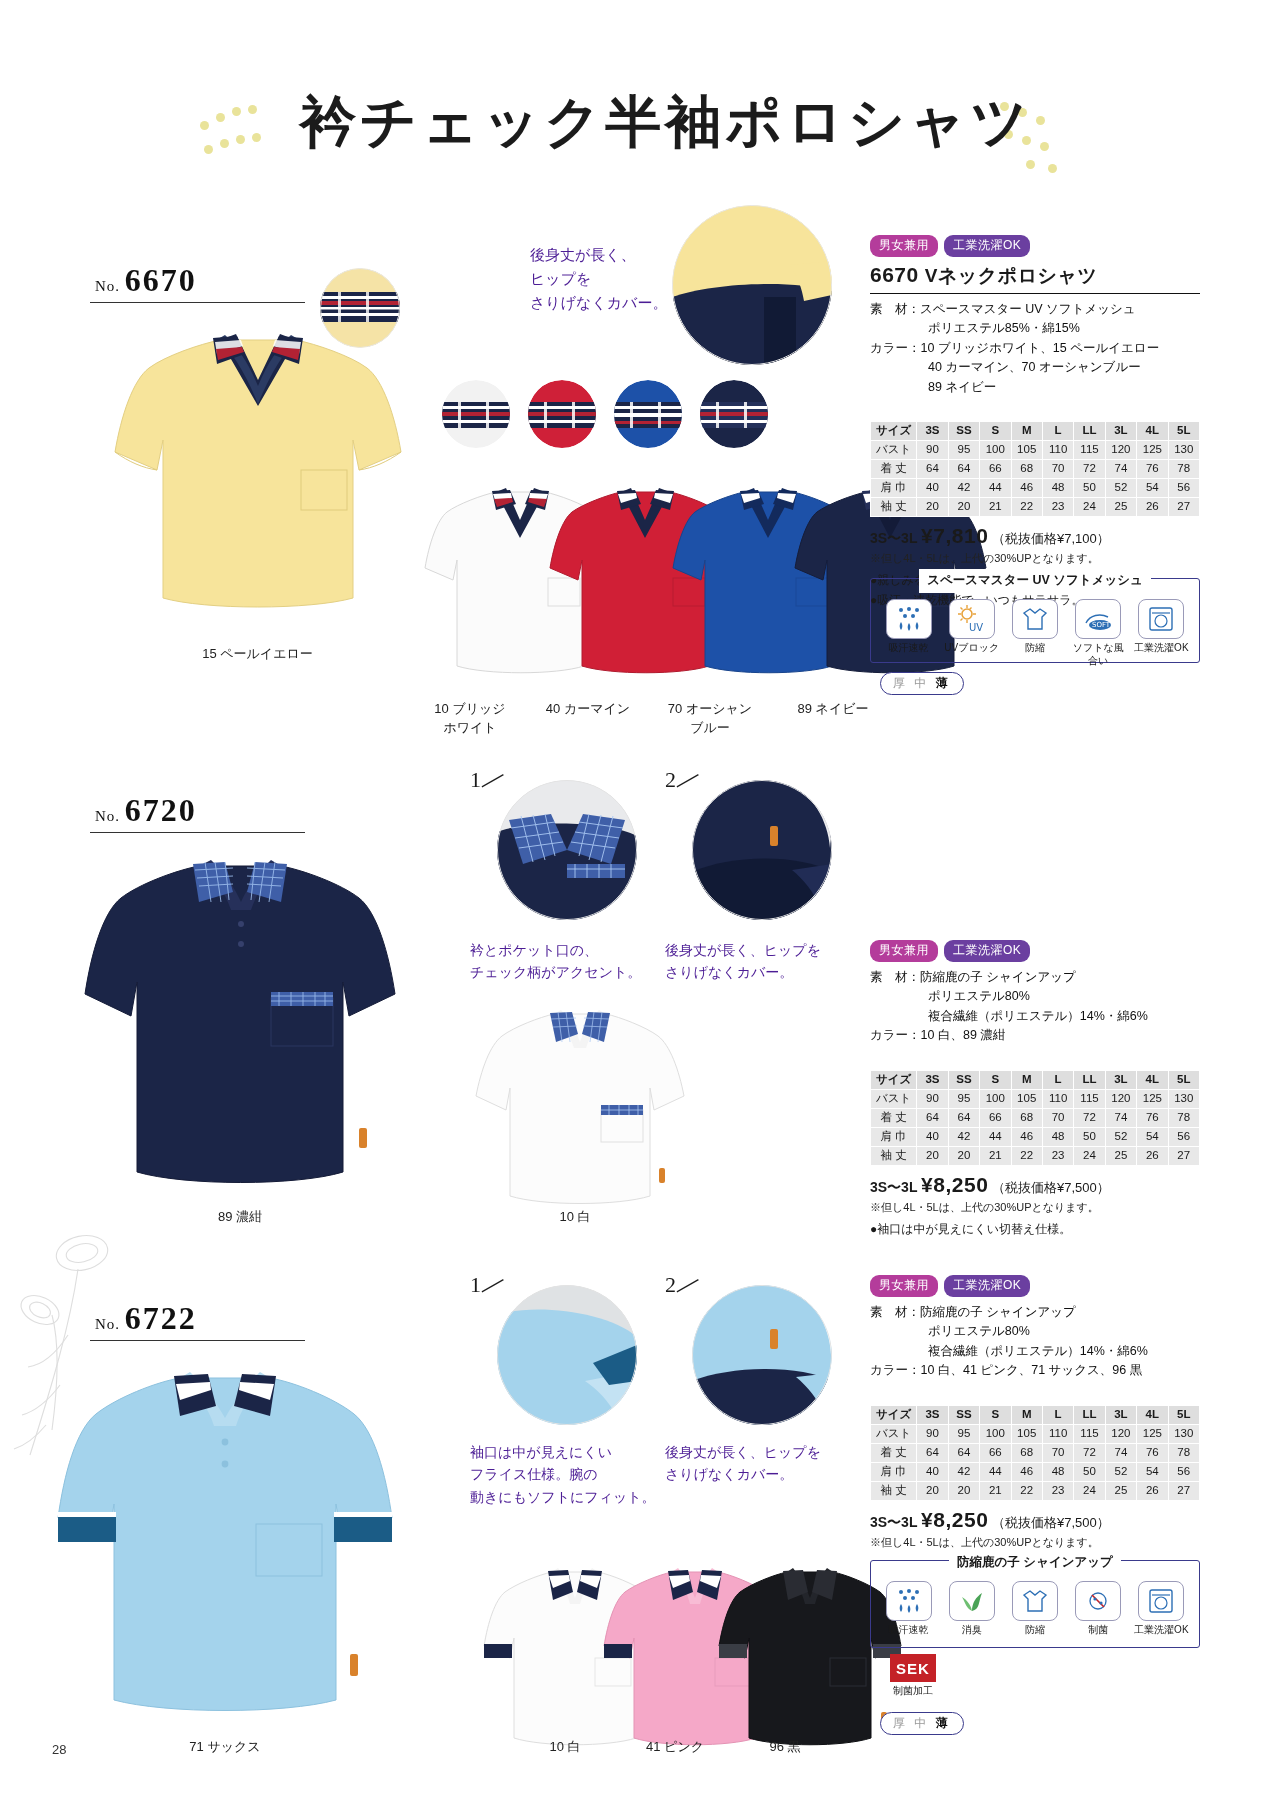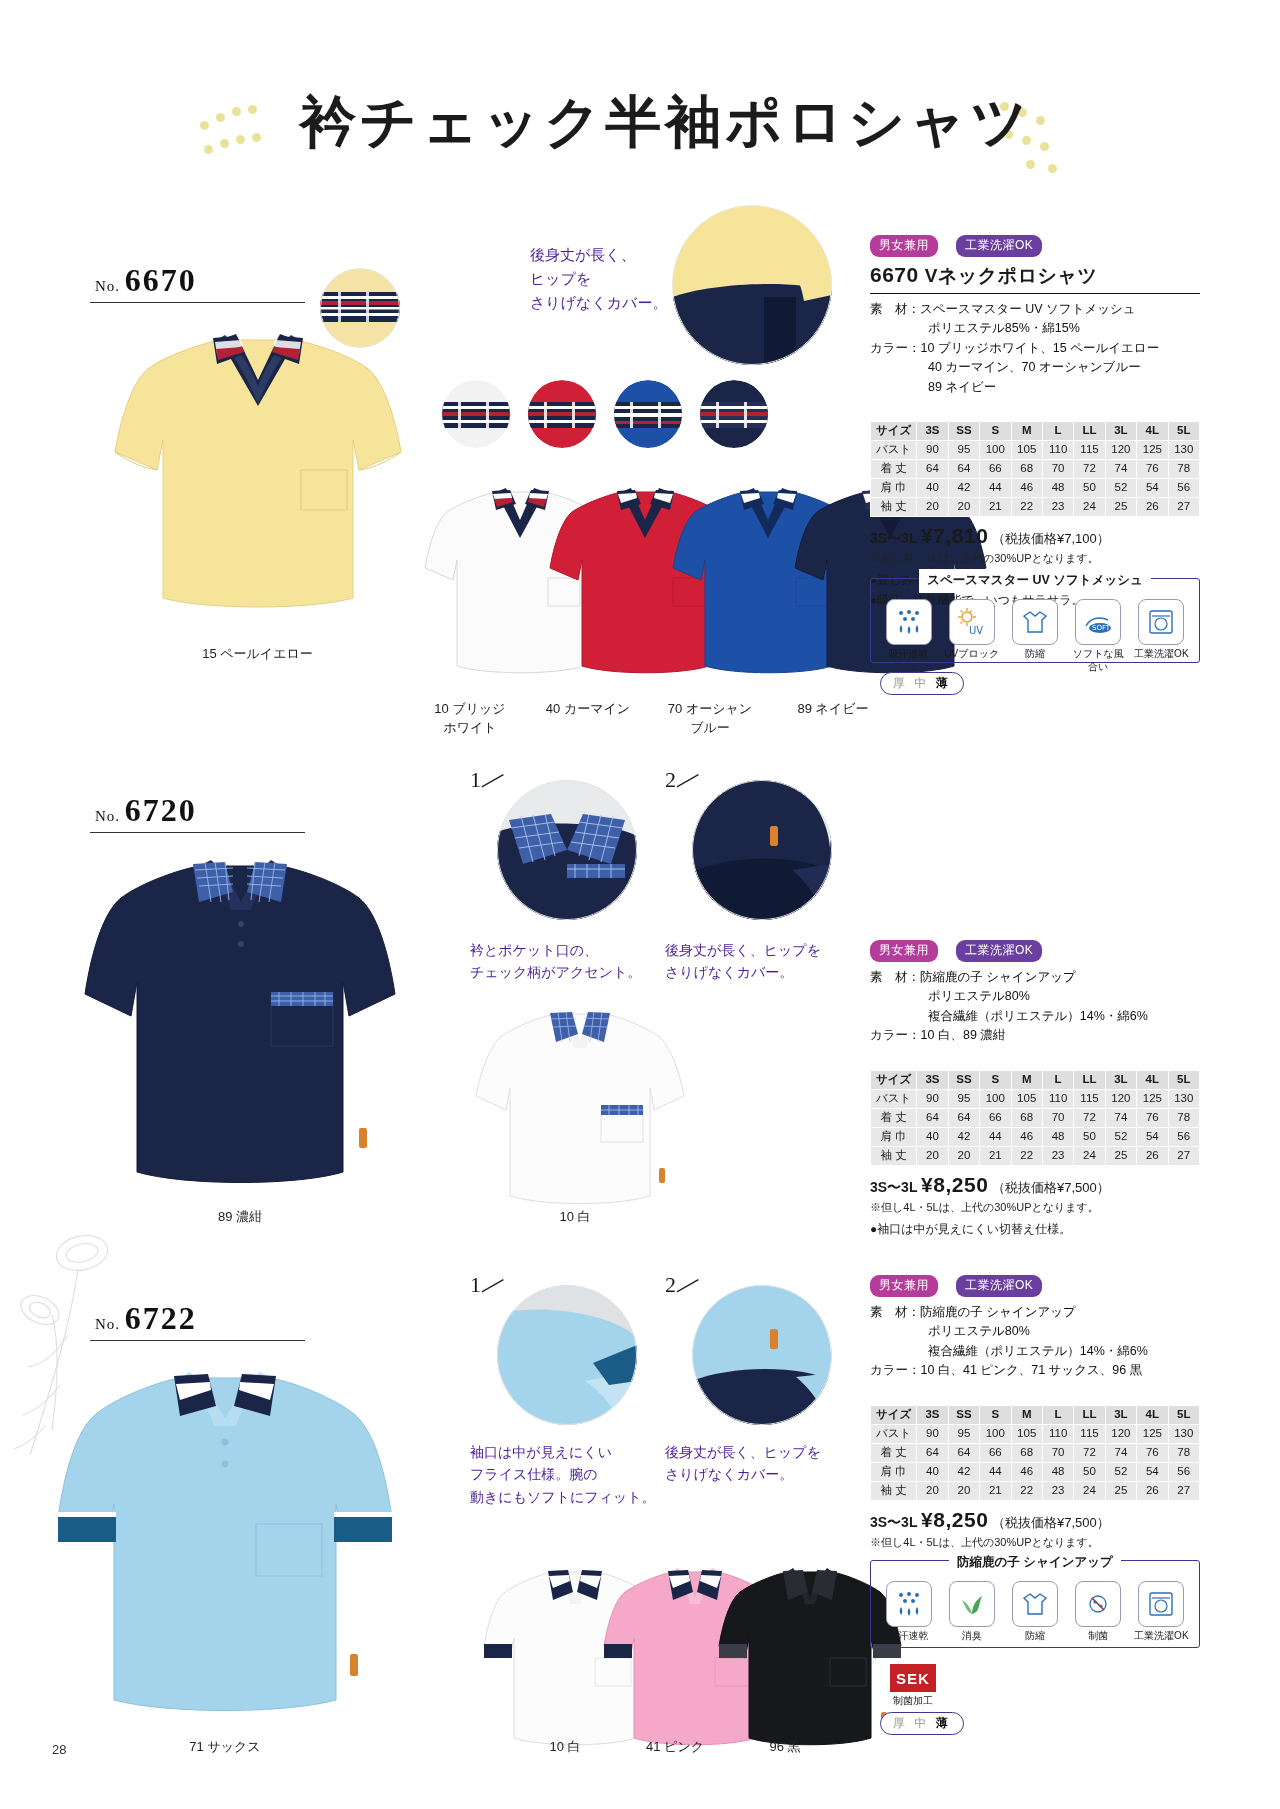--- a/index.html
+++ b/index.html
@@ -31,21 +31,21 @@
   .rule { position:absolute; height:1px; background:#333; }
 
   .caption { position:absolute; font-size:13px; text-align:center; color:#222; line-height:1.45; }
   .note { position:absolute; font-size:15px; line-height:1.6; color:#4c1d95;font-family:Liberation Mono, monospace; }
 
   
   .shirt { position:absolute; }
 
   
   .panel { position:absolute; width:330px; }
-  .tags { display:flex; gap:18px; margin-bottom:6px; }
+  .tags { display:flex; gap:6px; margin-bottom:6px; }
   .tag {
     font-size:12px; color:#fff; padding:2px 9px 3px; border-radius:9px;
     letter-spacing:0.5px; white-space:nowrap;
   }
   .tag.unisex { background:#b43c9b; }
   .tag.wash { background:#6b3fa0; }
   .panel h3 {
     margin:2px 0 6px; font-size:19px; font-weight:bold; letter-spacing:0.5px;
     border-bottom:1px solid #111; padding-bottom:4px;
   }
@@ -75,36 +75,36 @@
   
   .featbox { position:absolute; width:330px; border:1px solid #3a3a8c; border-radius:3px; }
   .featbox .ttl {
     text-align:center; font-size:12.5px; font-weight:bold; padding:3px 8px 4px;
     border-bottom:0; position:relative; top:-10px; background:#fff;
     width:fit-content; margin:0 auto; padding-left:8px; padding-right:8px;
   }
   .icons { display:flex; justify-content:space-around; padding:4px 6px 8px; }
   .ico { width:58px; text-align:center; font-size:10px; line-height:1.25; }
   .ico .circ {
-    width:46px; height:46px; margin:0 auto 3px; border-radius:8px;
+    width:46px; height:40px; margin:0 auto 3px; border-radius:8px;
     border:1px solid #9a9ab8; display:flex; align-items:center; justify-content:center;
     font-size:17px; color:#2d6fb5; background:#fff;
   }
   .thick {
     position:absolute; border:1px solid #3a3a8c; border-radius:12px;
     font-size:12px; padding:2px 12px; background:#fff; letter-spacing:3px;
   }
   .thick i { font-style:normal; color:#999; }
   .thick b { color:#111; }
 
   .sek { position:absolute; text-align:center; font-size:10px; }
   .sek .mark {
     width:46px; height:28px; border:1px solid #c42127; color:#fff; background:#c42127;
     font-weight:bold; font-size:15px; display:flex; align-items:center; justify-content:center;
-    margin:14px auto 2px; letter-spacing:1px;
+    margin:4px auto 2px; letter-spacing:1px;
   }
 
   .pagenum { position:absolute; left:52px; top:1742px; font-size:13px; color:#333; }
 
   .circleimg { position:absolute; border-radius:50%; overflow:hidden; }
   .step { position:absolute; font-family:"Liberation Serif", serif; font-size:22px; }
   .step em { font-style:normal; }
   .step .slash { display:inline-block; transform:rotate(18deg); margin-left:2px; }
 
   .flower { position:absolute; left:0; top:1215px; width:135px; height:250px; opacity:.5; }

